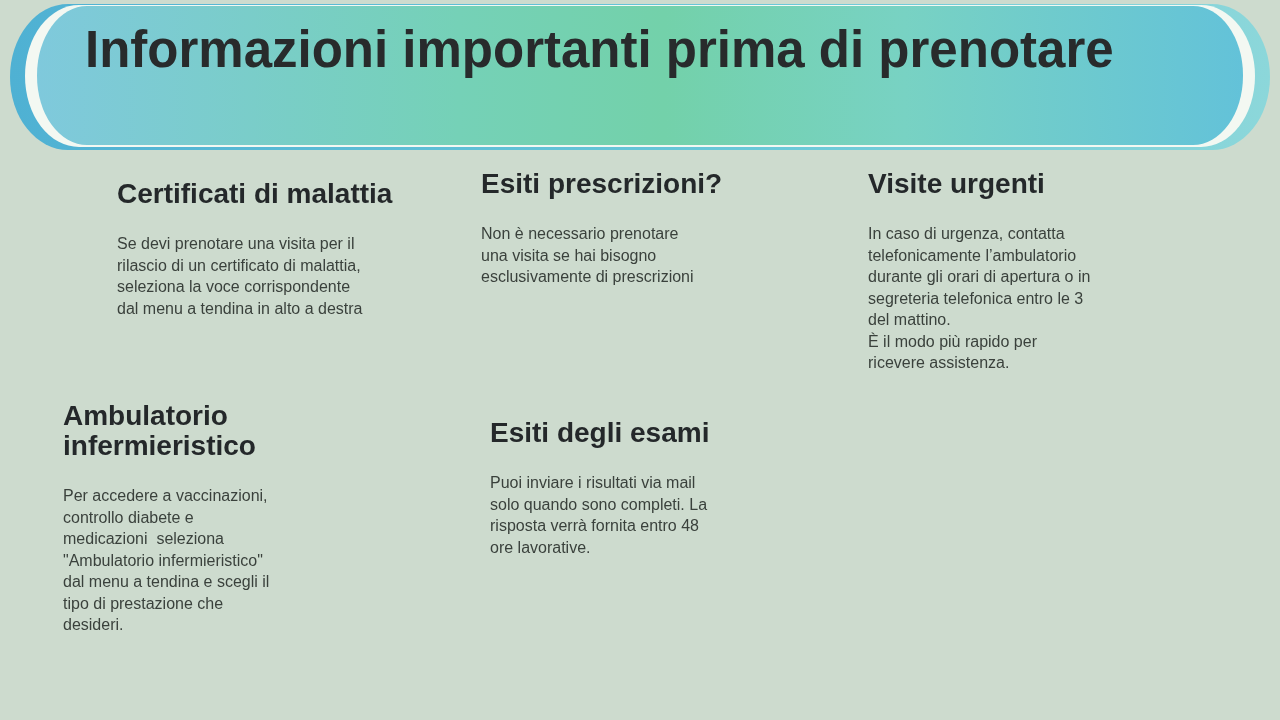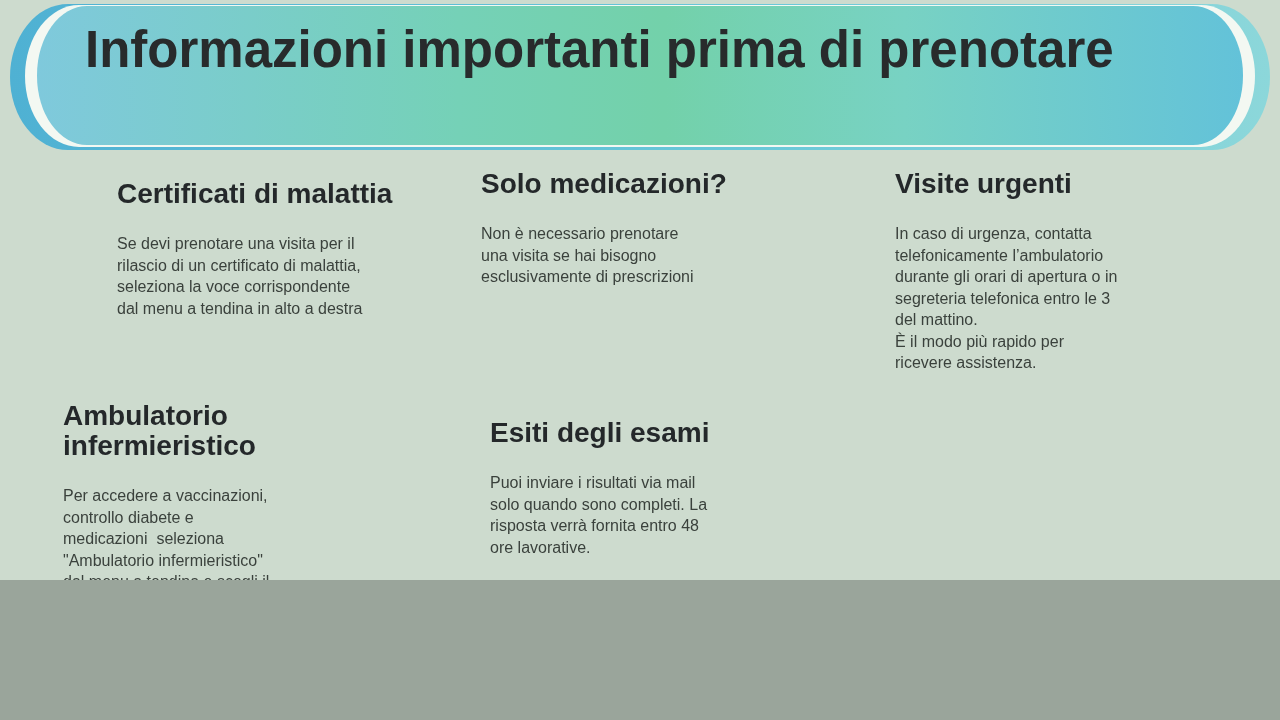--- a/index.html
+++ b/index.html
@@ -17,21 +17,21 @@
     --body-color:#3a413c;
   }
   html,body{margin:0;padding:0;}
   body{
     background:#9aa59b;
     font-family:"Liberation Sans","DejaVu Sans",sans-serif;
   }
   .slide{
     position:relative;
     width:1280px;
-    height:580px;
+    height:720px;
     margin:0 auto;
     background:var(--page-bg);
     overflow:hidden;
   }
 
   
   .banner-outer{
     position:absolute;
     left:10px; top:4px;
     width:1260px; height:146px;
@@ -82,21 +82,21 @@
   .block p{
     margin:0;
     font-size:16px;
     line-height:21.5px;
     font-weight:400;
     color:var(--body-color);
     white-space:pre-wrap;
   }
   .b1{left:85px;  top:179px; width:380px;margin-left:32px;}
   .b2{left:481px; top:169px; width:360px;}
-  .b3{left:895px; top:169px; width:350px;}
+  .b3{left:868px; top:169px; width:350px;}
   .b4{left:63px;  top:401px; width:360px;}
   .b5{left:490px; top:418px; width:360px;}
 </style>
 </head>
 <body>
 
 <div class="slide">
 
   <div class="banner-outer"></div>
   <div class="banner-rim"></div>
@@ -106,21 +106,21 @@
 
   <section class="block b1">
     <h2>Certificati di malattia</h2>
     <p>Se devi prenotare una visita per il
 rilascio di un certificato di malattia,
 seleziona la voce corrispondente
 dal menu a tendina in alto a destra</p>
   </section>
 
   <section class="block b2">
-    <h2>Solo medicazioni?</h2>
+    <h2>Esiti prescrizioni?</h2>
     <p>Non è necessario prenotare
 una visita se hai bisogno
 esclusivamente di prescrizioni</p>
   </section>
 
   <section class="block b3">
     <h2>Visite urgenti</h2>
     <p>In caso di urgenza, contatta
 telefonicamente l’ambulatorio
 durante gli orari di apertura o in

